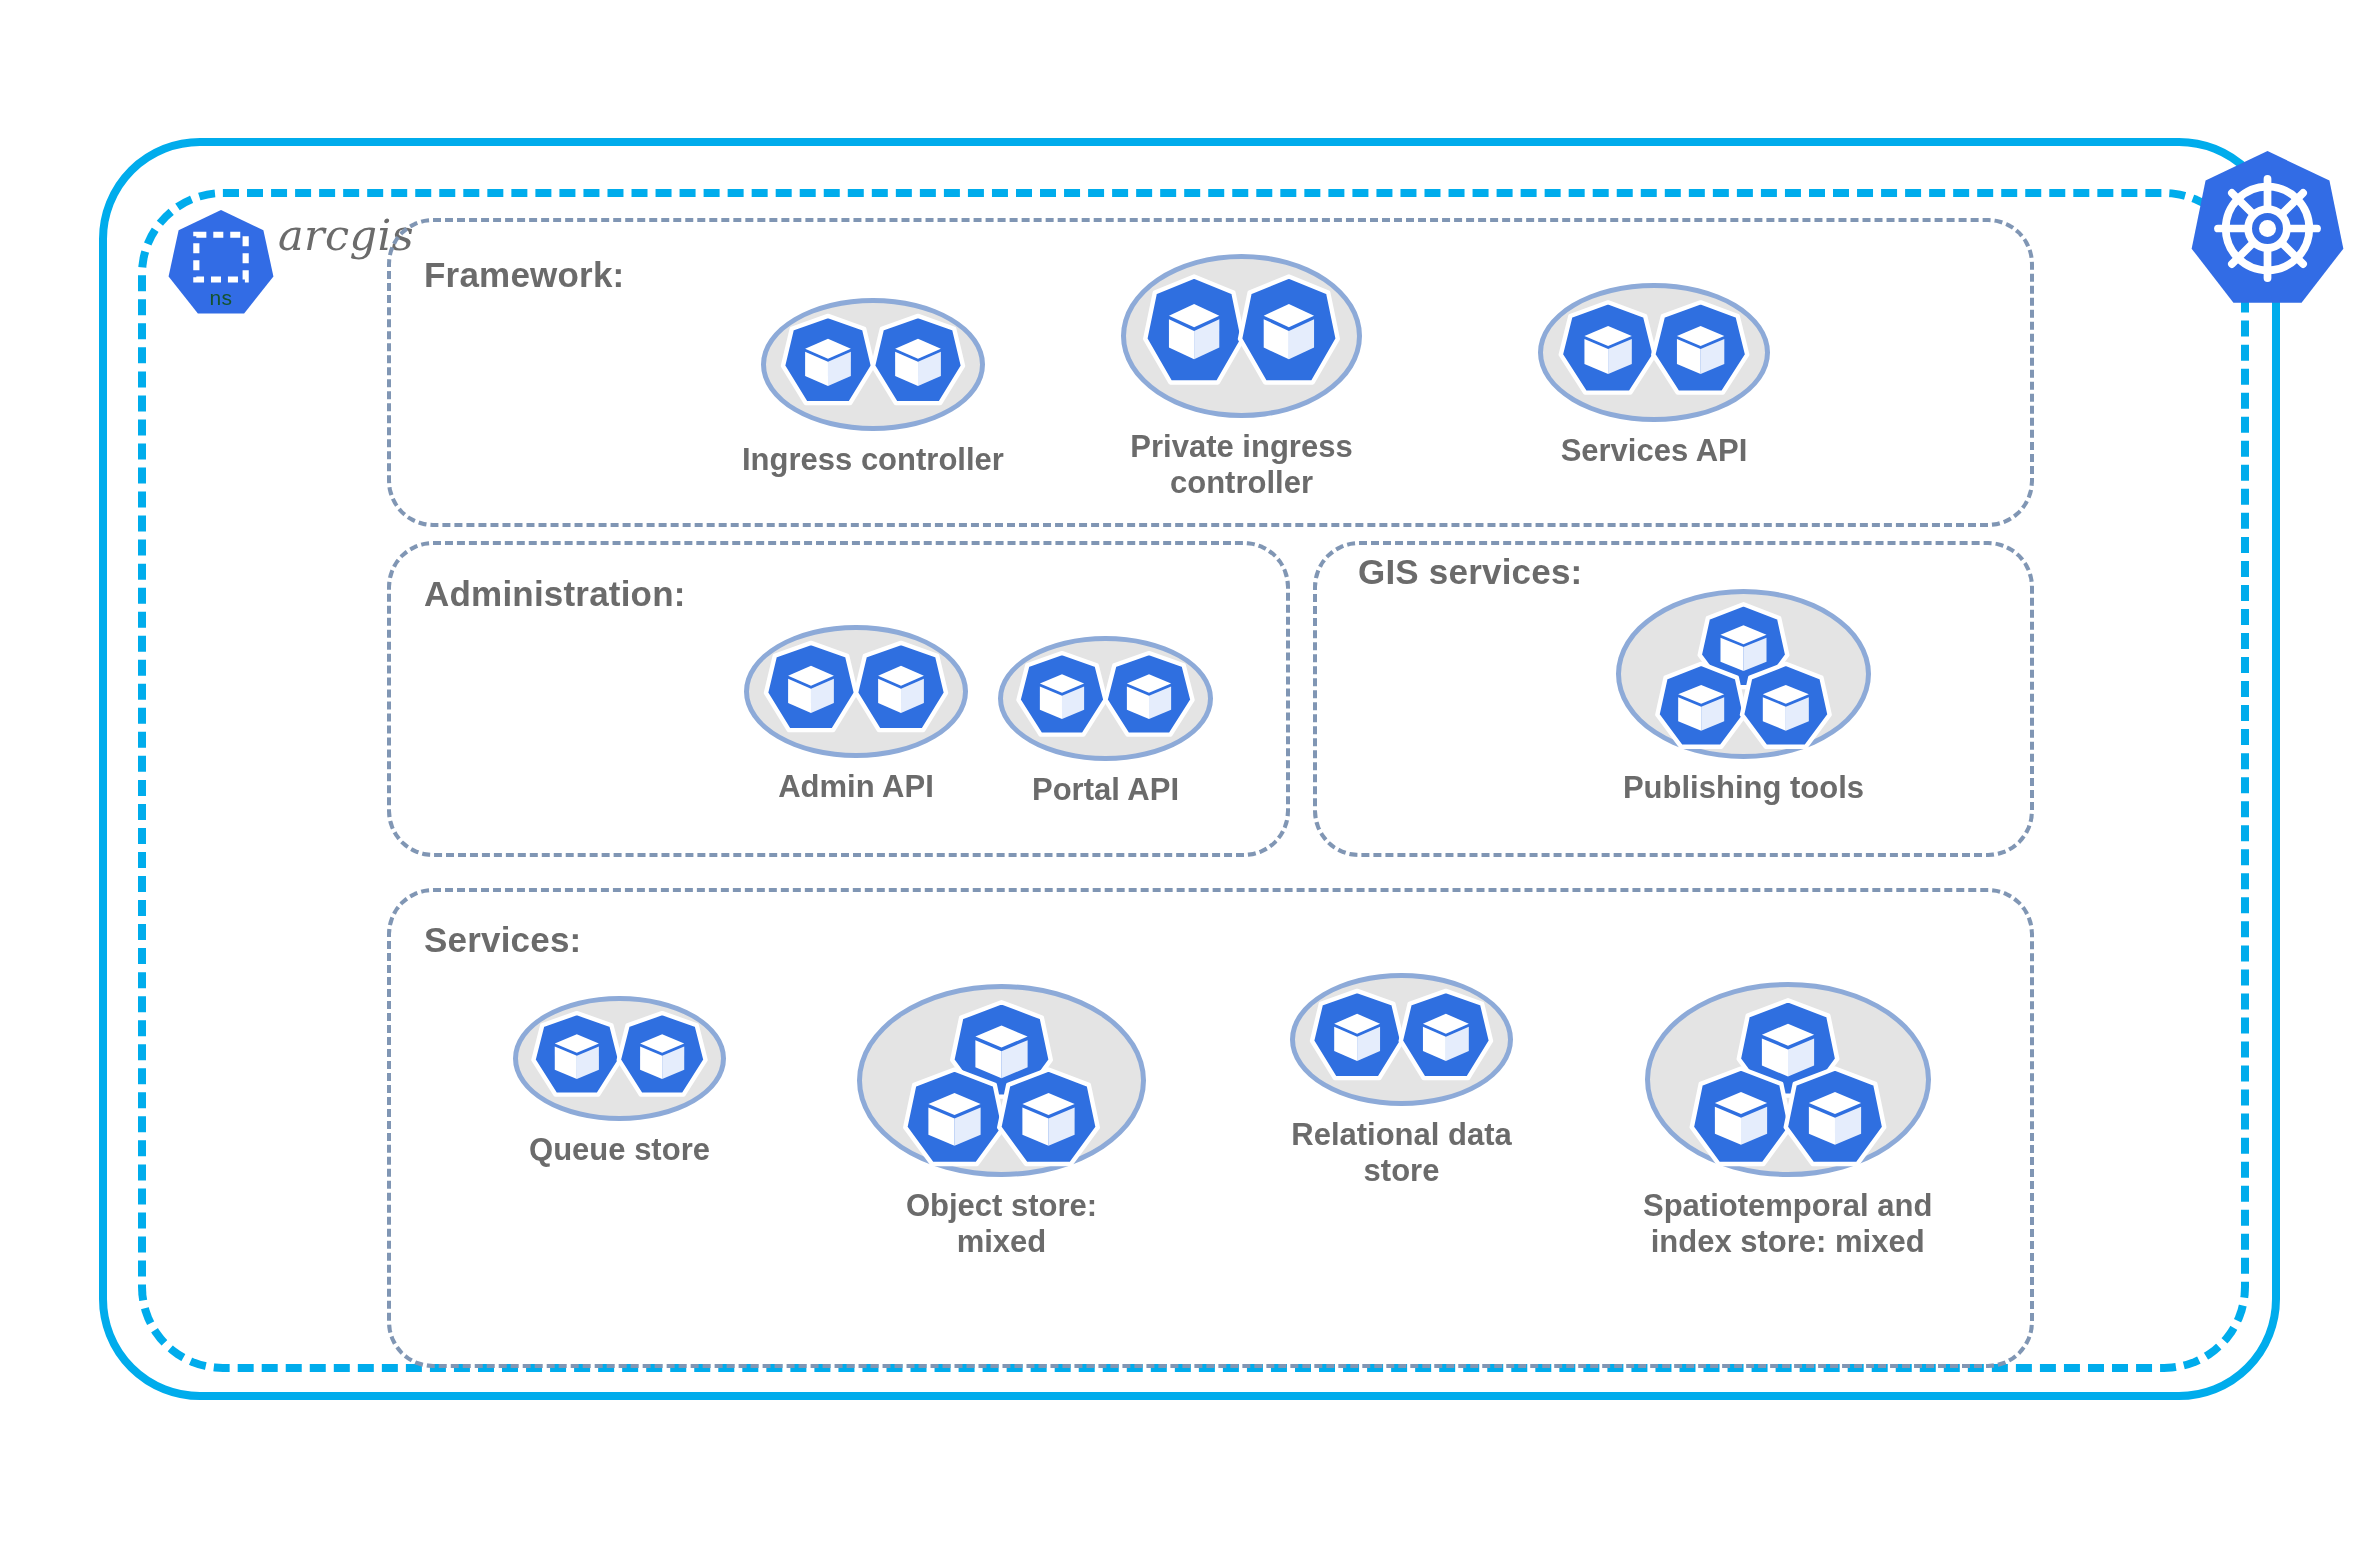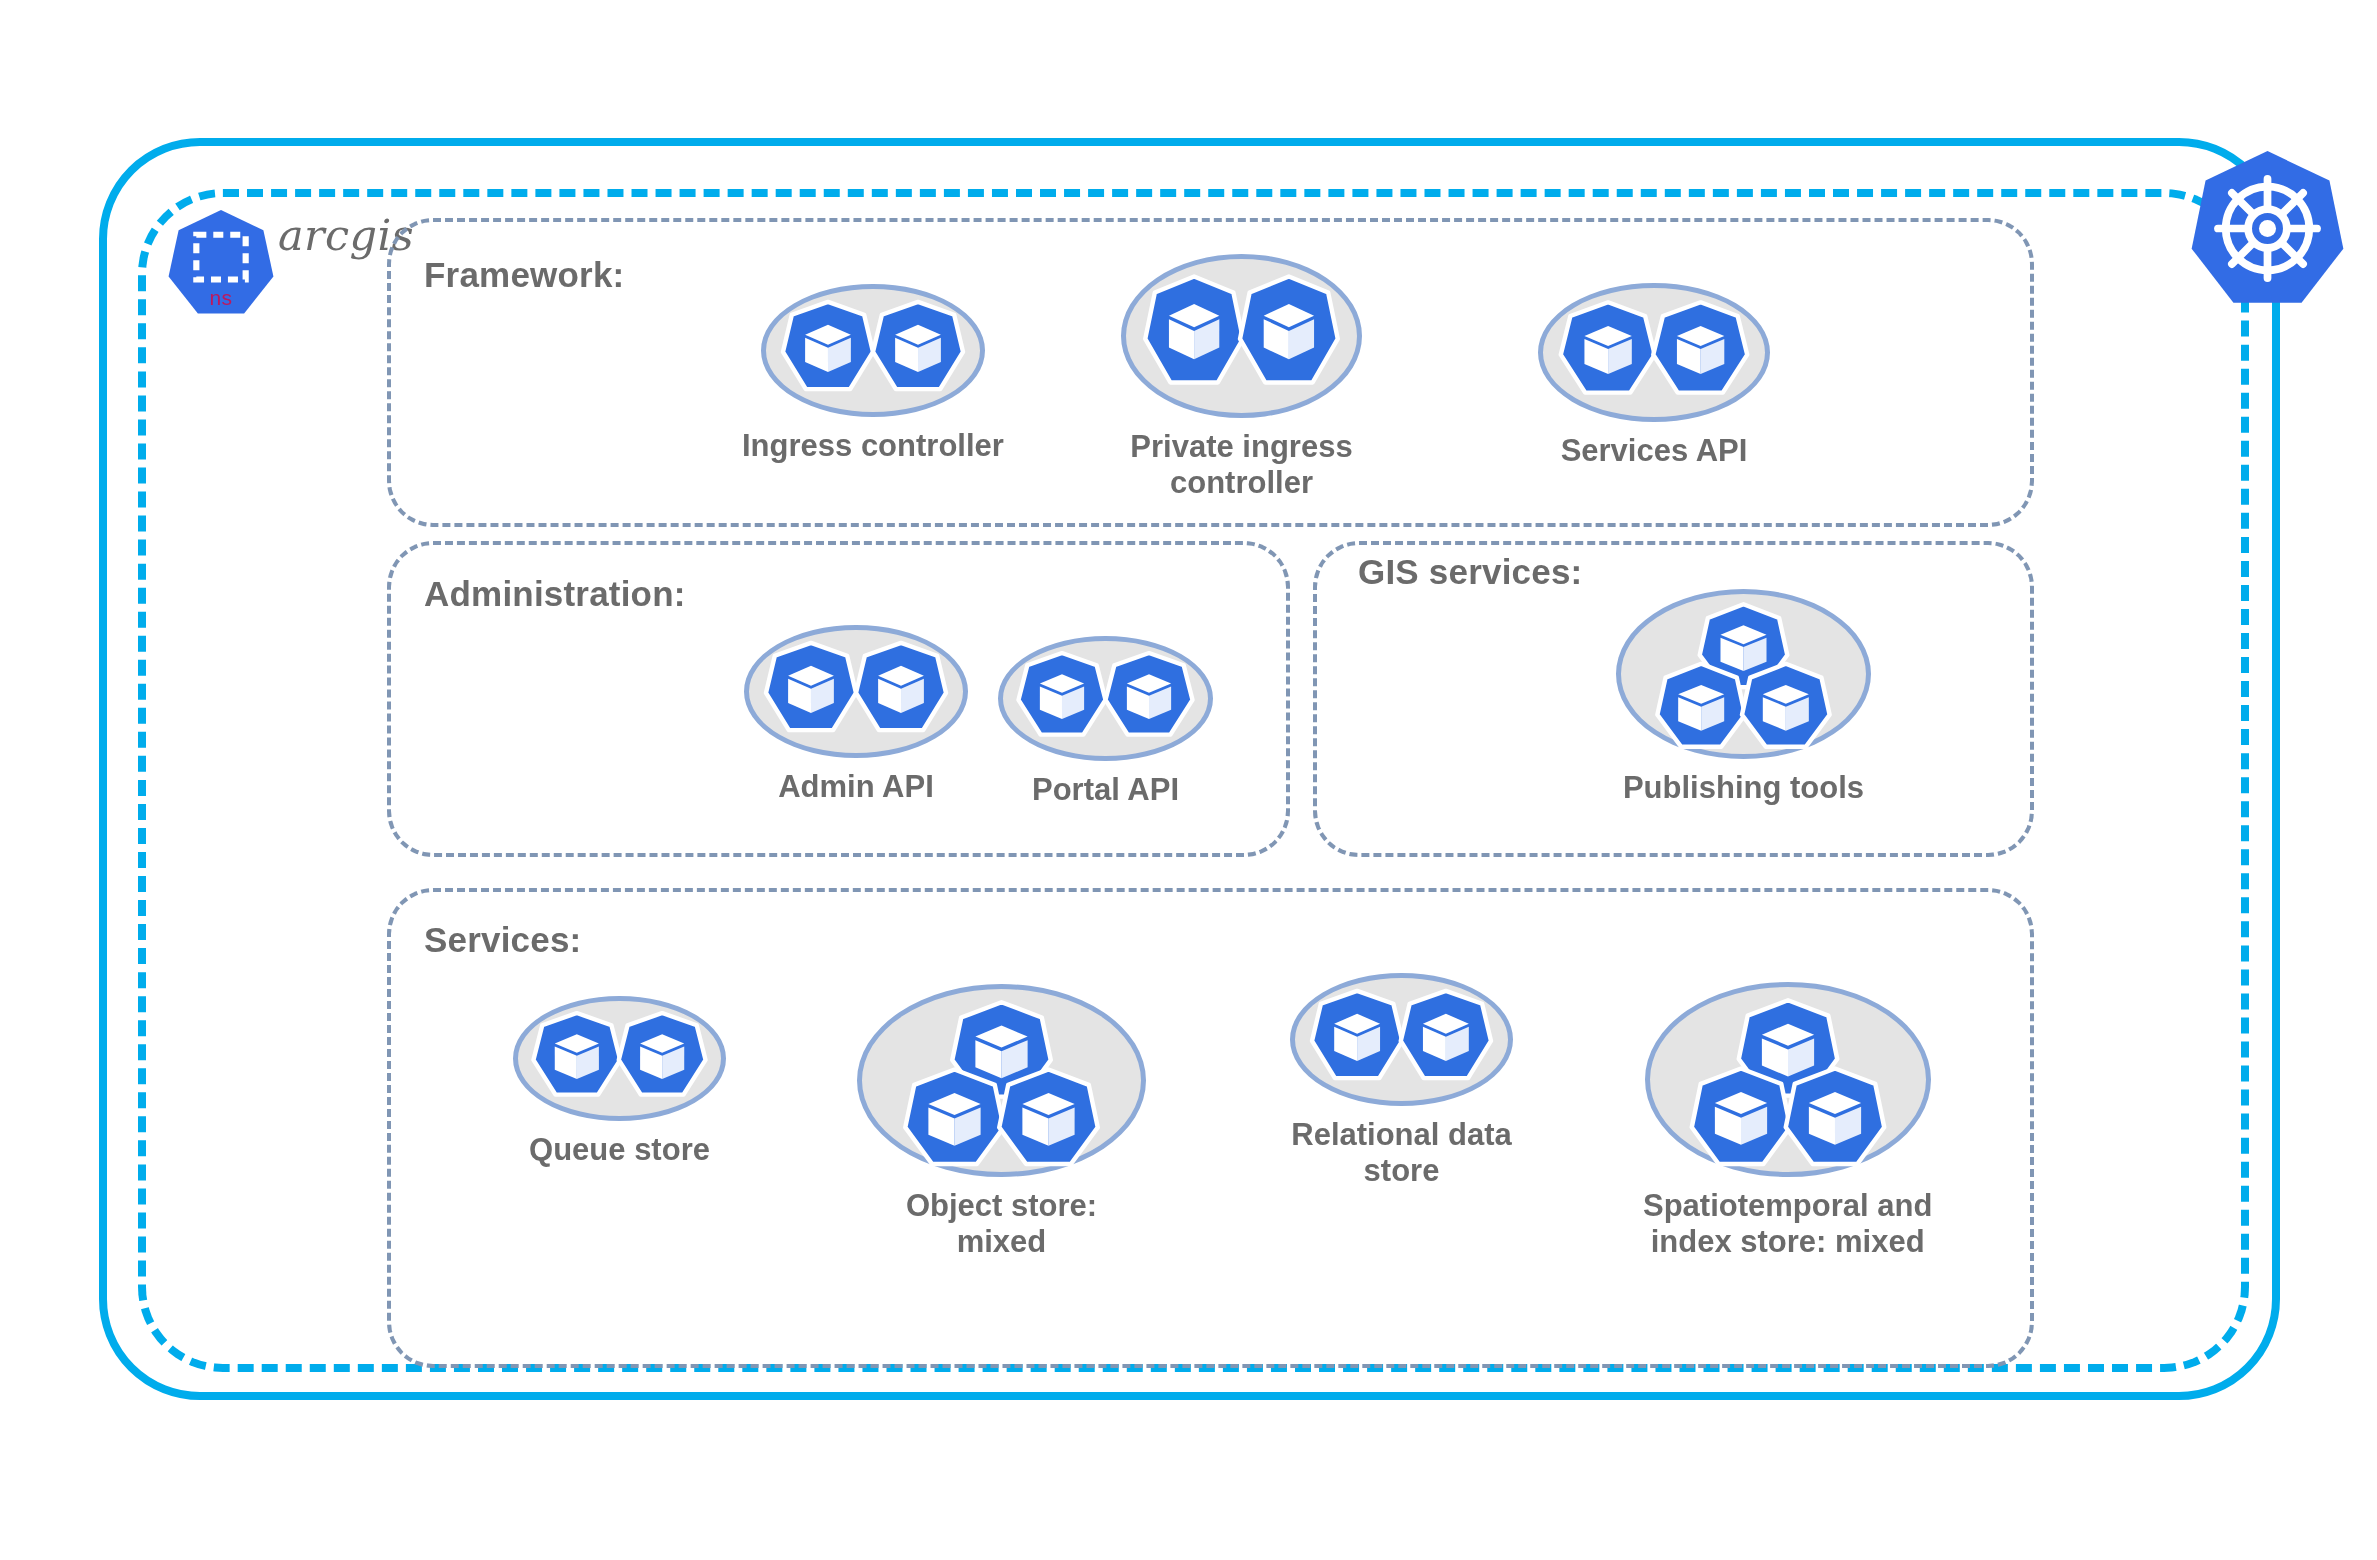--- a/index.html
+++ b/index.html
@@ -43,21 +43,21 @@
     position: absolute;
     left: 167px; top: 207px;
     width: 108px; height: 111px;
   }
   .ns-badge svg { display:block; width:100%; height:100%; }
   .ns-label {
     position: absolute;
     left: 167px; top: 286px;
     width: 108px;
     text-align: center;
-    color: #be185d;
+    color: #14532d;
     font-size: 21px;
     font-weight: 400;
     letter-spacing: 0.4px;
     pointer-events: none;
   }
   .ns-name {
     position: absolute;
     left: 278px; top: 210px;
     color: #6b6b6b;
     font-family: "DejaVu Serif", serif;
@@ -115,21 +115,21 @@
     margin-top: 10.8px;
     text-align: center;
     color: #6b6b6b;
     font-size: 31px;
     font-weight: bold;
     line-height: 1.16;
     white-space: pre-line;
   }
 
   
-  #pg-ingress      { left: 742px;  top: 284px; }
+  #pg-ingress      { left: 742px;  top: 298px; }
   #pg-ingress .pod-oval      { width: 224px; height: 133px; }
 
   #pg-private      { left: 1121px; top: 254px; }
   #pg-private .pod-oval      { width: 241px; height: 164px; }
 
   #pg-services-api { left: 1538px; top: 283px; }
   #pg-services-api .pod-oval { width: 232px; height: 139px; }
 
   
   #pg-admin-api    { left: 744px;  top: 625px; }

